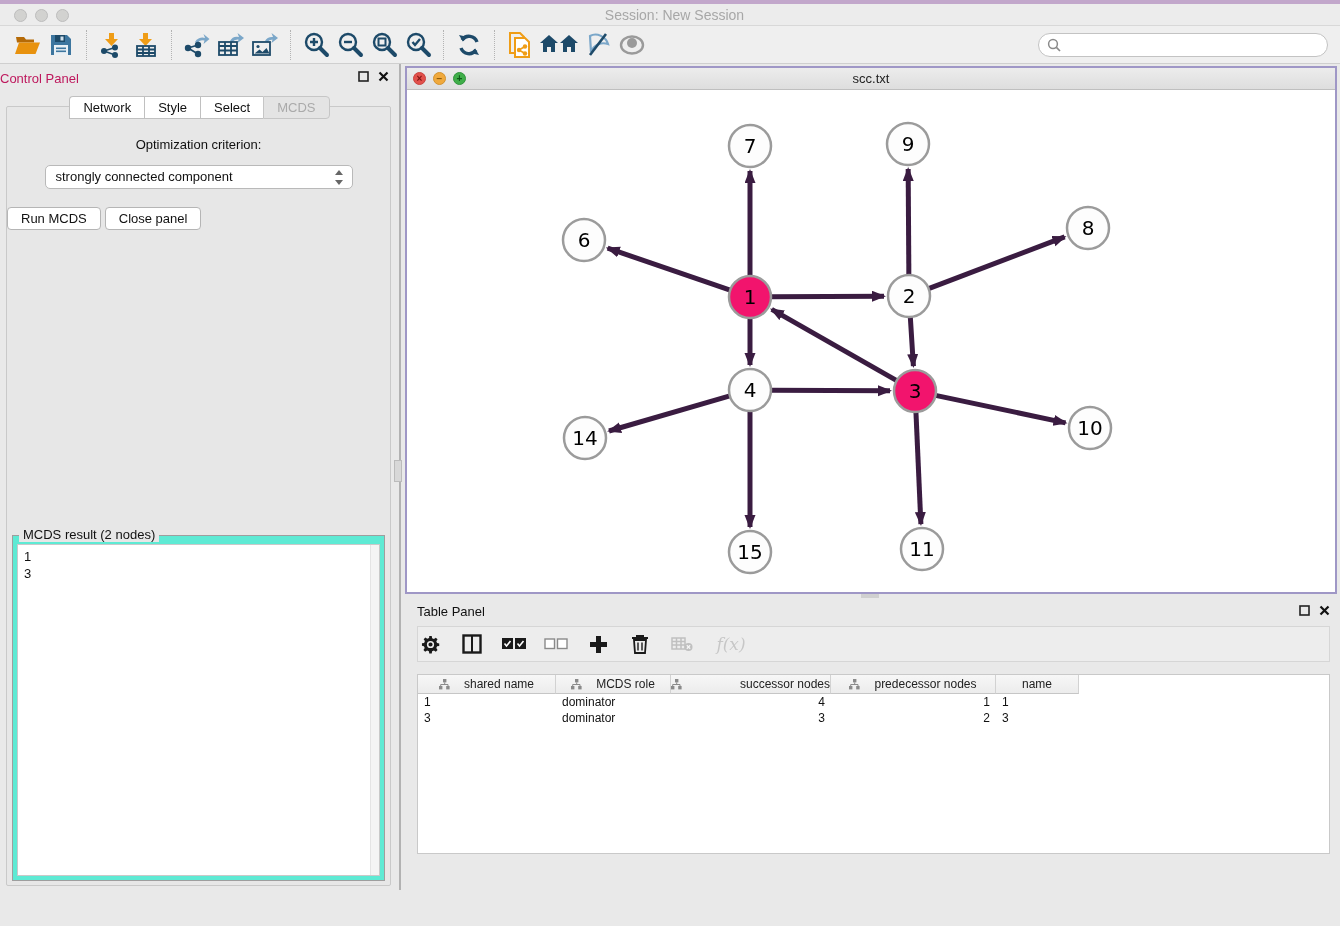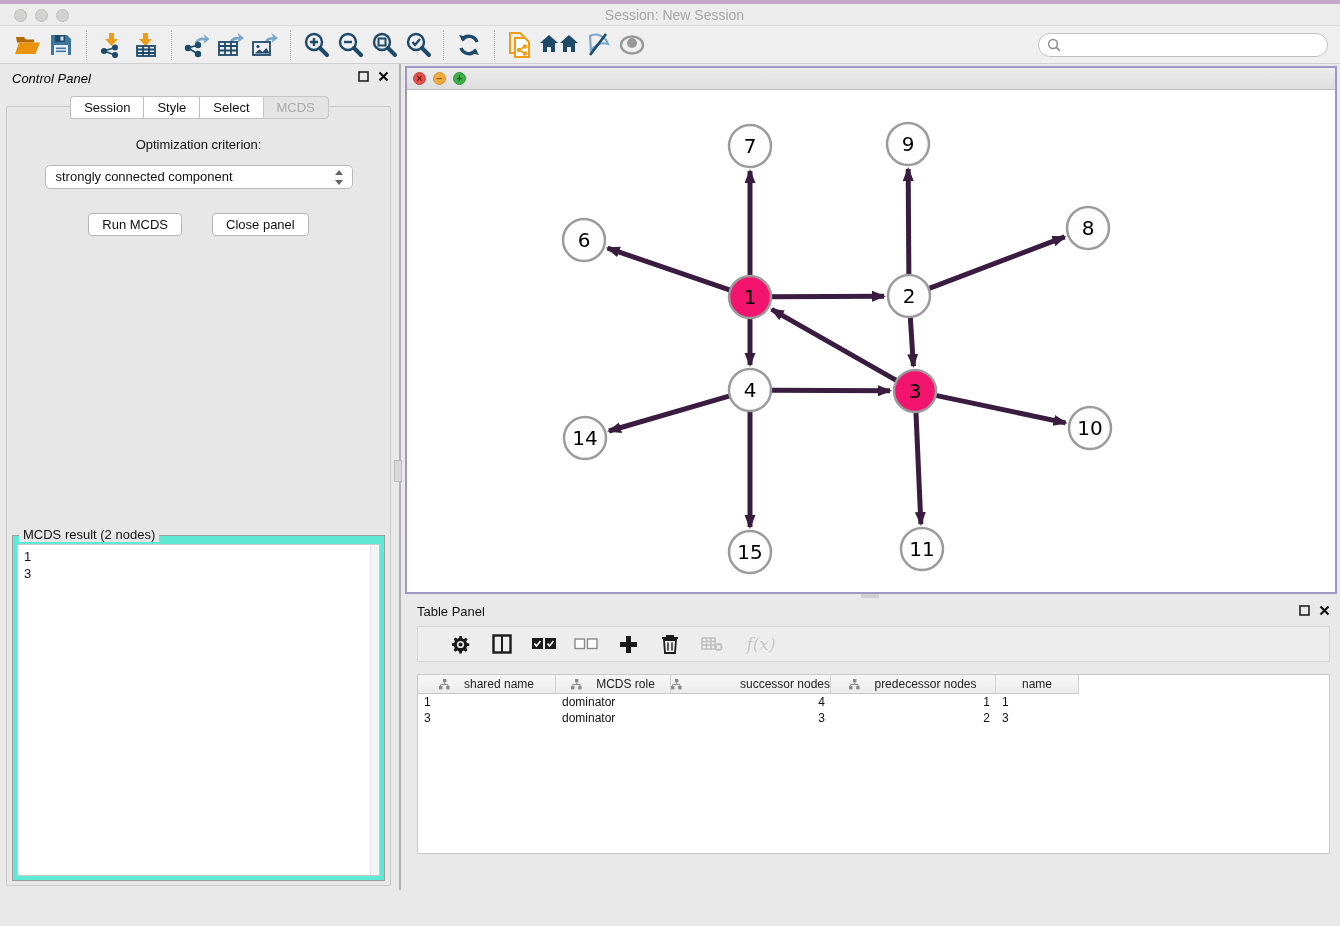--- a/index.html
+++ b/index.html
@@ -18,34 +18,34 @@
   .tb-sep { width:1px; height:30px; border-left:1px dotted #b3b3b3; margin:0 8px; }
   .searchbox { position:absolute; right:12px; top:7px; width:290px; height:24px; background:#fff; border:1px solid #c3c3c3; border-radius:12px; display:flex; align-items:center; padding-left:8px; }
   .searchbox input { border:none; outline:none; font-size:12px; flex:1; background:transparent; margin-left:5px; }
 
   
   .main { position:absolute; top:64px; left:0; width:1340px; height:826px; }
 
   
   .cpanel { position:absolute; left:0; top:0; width:401px; height:826px; background:#e9e9e9; border-right:2px solid #b2b2b2; }
   .cpanel-head { position:relative; height:28px; }
-  .cpanel-title { position:absolute; left:12px; top:7px; font-size:13px; color:#000000;font-style:italic; }
+  .cpanel-title { position:absolute; left:0; top:7px; font-size:13px; color:#be185d; }
   .panel-ctrls { position:absolute; right:10px; top:7px; display:flex; gap:9px; align-items:center; }
   .cp-tabs { position:absolute; top:32px; left:0; right:0; display:flex; justify-content:center; z-index:3; }
   .cp-tab { font-size:13px; padding:3px 13px; background:#fff; border:1px solid #c0c0c0; border-right:none; color:#111; cursor:pointer; }
   .cp-tab:first-child { border-top-left-radius:4px; }
   .cp-tab:last-child { border-right:1px solid #c0c0c0; border-top-right-radius:4px; border-bottom-right-radius:4px; }
   .cp-tab.active { background:#e4e4e4; color:#aaa; border-color:#c6c6c6; }
   .cp-body { position:absolute; left:6px; right:8px; top:42px; bottom:4px; background:#e7e7e7; border:1px solid #c9c9c9; border-radius:2px; }
   .opt-label { text-align:center; margin-top:30px; font-size:13px; color:#111; }
   .select { position:relative; margin:13px auto 0 auto; width:308px; height:24px; background:#fff; border:1px solid #b9b9b9; border-radius:5px; font-size:13px; line-height:22px; padding-left:10px; color:#111; cursor:pointer; }
   .select .stepper { position:absolute; right:8px; top:4px; width:10px; height:16px; }
   .stepper:before { content:""; position:absolute; top:0; left:1px; border-left:4px solid transparent; border-right:4px solid transparent; border-bottom:5px solid #666; }
   .stepper:after { content:""; position:absolute; bottom:1px; left:1px; border-left:4px solid transparent; border-right:4px solid transparent; border-top:5px solid #666; }
-  .btn-row { display:flex; justify-content:center; gap:30px; margin-top:24px; }
+  .btn-row { display:flex; justify-content:flex-start; gap:4px; margin-top:18px; }
   .cp-btn { font-size:13px; background:#fff; border:1px solid #b5b5b5; border-radius:4px; padding:3px 13px; color:#111; cursor:pointer; font-family:"Liberation Sans",sans-serif; }
   .result-box { position:absolute; left:5px; right:5px; top:428px; bottom:4px; border:1px solid #9e9e9e; background:#5eead4; }
   .result-legend { position:absolute; top:-9px; left:6px; background:#e7e7e7; padding:0 4px; font-size:13px; color:#111; }
   .result-inner { position:absolute; left:4px; right:4px; top:8px; bottom:4px; background:#fff; border:1px solid #c9c9c9; }
   .result-text { font-size:13px; color:#111; padding:3px 6px; white-space:pre; line-height:17px; font-family:"Liberation Sans",sans-serif; }
   .result-scroll { position:absolute; right:0; top:0; bottom:0; width:9px; background:#f4f4f4; border-left:1px solid #e4e4e4; }
 
   .v-grip { position:absolute; left:394px; top:396px; width:8px; height:22px; background:#d8d8d8; border:1px solid #bbb; }
 
   
@@ -59,21 +59,21 @@
   .net-title { position:absolute; left:0; right:0; top:3px; text-align:center; font-size:13px; color:#222; }
   .canvas { position:relative; width:928px; height:502px; background:#fff; }
 
   .h-divider { position:absolute; left:405px; top:530px; width:932px; height:4px; }
   .h-grip { position:absolute; left:456px; top:0; width:18px; height:4px; background:#d0d0d0; }
 
   
   .tpanel { position:absolute; left:403px; top:534px; width:937px; height:292px; background:#e9e9e9; }
   .tpanel-head { position:relative; height:24px; }
   .tpanel-title { position:absolute; left:14px; top:6px; font-size:13px; color:#111; }
-  .tp-toolbar { position:absolute; left:14px; right:10px; top:28px; height:36px; background:#ededed; border:1px solid #d6d6d6; display:flex; align-items:center; gap:18px; padding-left:30px; }
+  .tp-toolbar { position:absolute; left:14px; right:10px; top:28px; height:36px; background:#ededed; border:1px solid #d6d6d6; display:flex; align-items:center; gap:18px; padding-left:0; }
   .tp-ic { display:flex; align-items:center; justify-content:center; width:24px; height:24px; cursor:pointer; }
   .tp-ic.disabled { opacity:.45; cursor:default; }
   .fx { font-family:"DejaVu Serif", serif; font-style:italic; font-size:17px; color:#9a9a9a; }
   .tablewrap { position:absolute; left:14px; right:10px; top:76px; bottom:36px; background:#fff; border:1px solid #c9c9c9; overflow:hidden; }
   .thead { display:flex; height:19px; }
   .th { background:linear-gradient(#f7f7f7,#ececec); border-right:1px solid #d2d2d2; border-bottom:1px solid #c6c6c6; font-size:12px; color:#222; display:flex; align-items:center; justify-content:center; gap:14px; }
   .trow { display:flex; height:16px; }
   .td { font-size:12px; color:#111; padding:0 6px; line-height:16px; }
   .td.right { text-align:right; }
   .tp-tabs { position:absolute; left:0; right:0; bottom:6px; display:flex; justify-content:center; }
@@ -251,21 +251,21 @@
         <span class="panel-ctrls">
           <svg width="11" height="11" viewBox="0 0 11 11">
               <rect x="1" y="1" width="9" height="9" fill="none" stroke="#222" stroke-width="1.6"></rect>
             </svg>
           <svg width="11" height="11" viewBox="0 0 11 11">
               <path d="M1.5 1.5 L9.5 9.5 M9.5 1.5 L1.5 9.5" stroke="#111" stroke-width="2.2"></path>
             </svg>
         </span>
       </div>
       <div class="cp-tabs" id="cp-tabs">
-          <div class="cp-tab">Session</div>
+          <div class="cp-tab">Network</div>
           <div class="cp-tab">Style</div>
           <div class="cp-tab">Select</div>
           <div class="cp-tab active">MCDS</div>
         </div>
       <div class="cp-body">
         <div class="opt-label">Optimization criterion:</div>
         <div class="select">
           <span>strongly connected component</span>
           <span class="stepper"></span>
         </div>
@@ -285,20 +285,21 @@
     </div>
     <div class="v-grip"></div>
 
     <div class="netwin">
       <div class="net-titlebar">
         <div class="traffic">
           <div class="light red">×</div>
           <div class="light yellow">−</div>
           <div class="light green">+</div>
         </div>
+        <div class="net-title">scc.txt</div>
       </div>
       <div class="canvas">
         <svg id="graph-svg" width="928" height="502" viewBox="0 0 928 502">
           <defs>
             <marker id="arrow" markerUnits="userSpaceOnUse" markerWidth="16" markerHeight="14" refX="12" refY="5.5" orient="auto">
               <path d="M0,0 L14,5.5 L0,11 Z" fill="#3A1C41"></path>
             </marker>
           </defs>
           <g id="edge-layer">
               <line x1="343" y1="186" x2="343" y2="81" stroke="#3A1C41" stroke-width="5" marker-end="url(#arrow)"></line>

